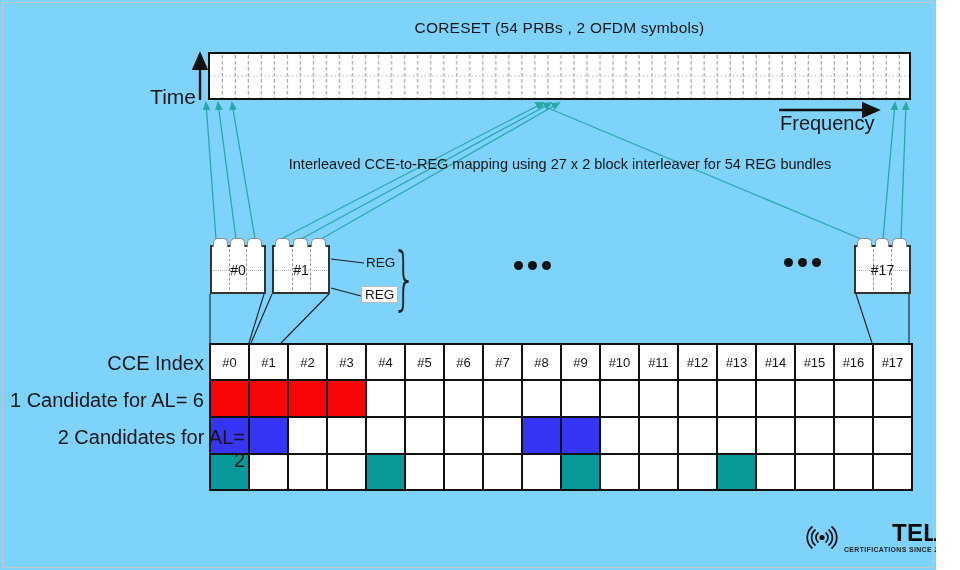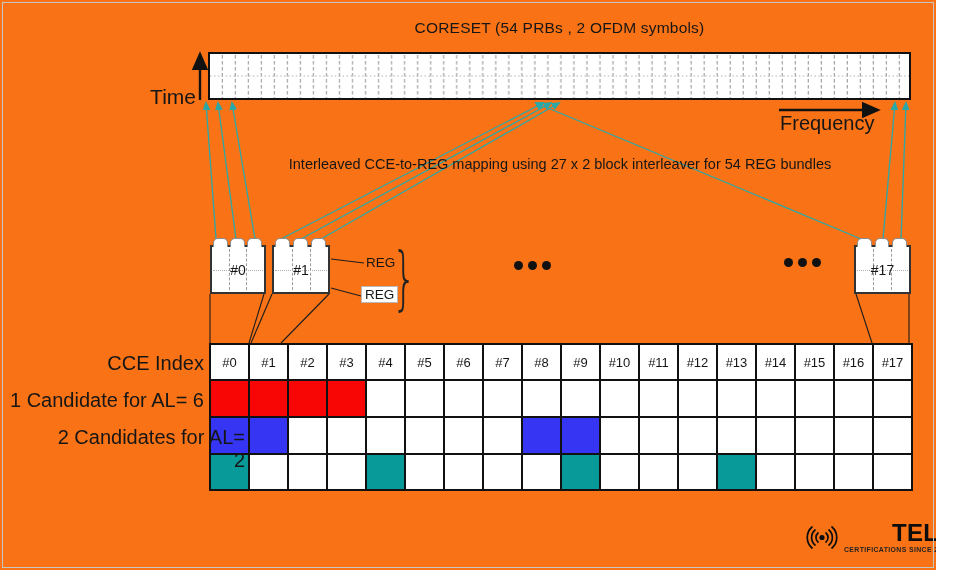--- a/index.html
+++ b/index.html
@@ -1,17 +1,17 @@
 <!DOCTYPE html>
 <html style="--al4_red: #f80505; --al2_blue: #3535f3; --al1_teal: #089a99; --arrow_teal: #2aa8a8;"><head>
 <meta charset="utf-8">
 <style>
   html,body{margin:0;padding:0;background:#fff;}
   #canvas{
-    position:relative;width:936px;height:570px;background:#f97316;overflow:hidden;
+    position:relative;width:936px;height:570px;background:#7dd3fc;overflow:hidden;
     font-family:"Liberation Sans",sans-serif;color:#161616;
   }
   .frame{position:absolute;inset:2px;border:1px solid #c6c6c6;pointer-events:none;}
   .abs{position:absolute;}
 
   
   .title{left:208px;top:19px;width:703px;text-align:center;font-size:15.5px;font-weight:500;letter-spacing:.2px;}
   .caption{left:150px;top:156px;width:820px;text-align:center;font-size:14.5px;font-weight:500;}
 
   

